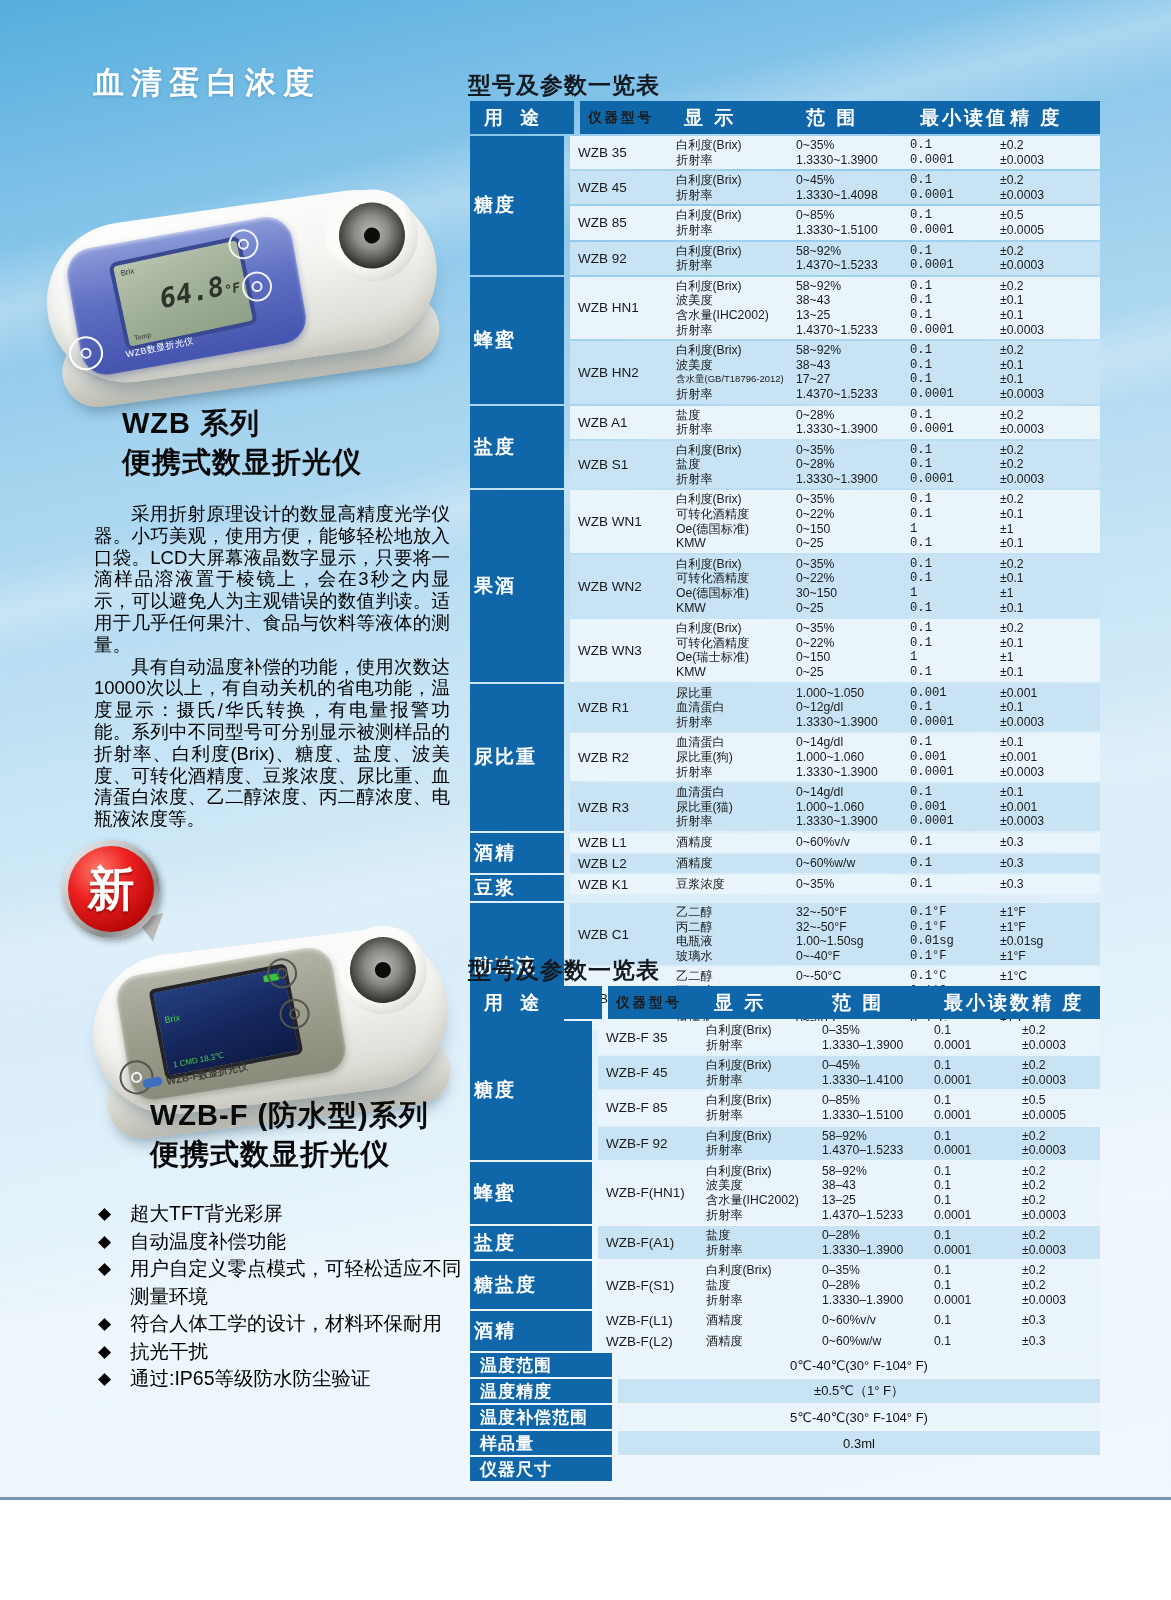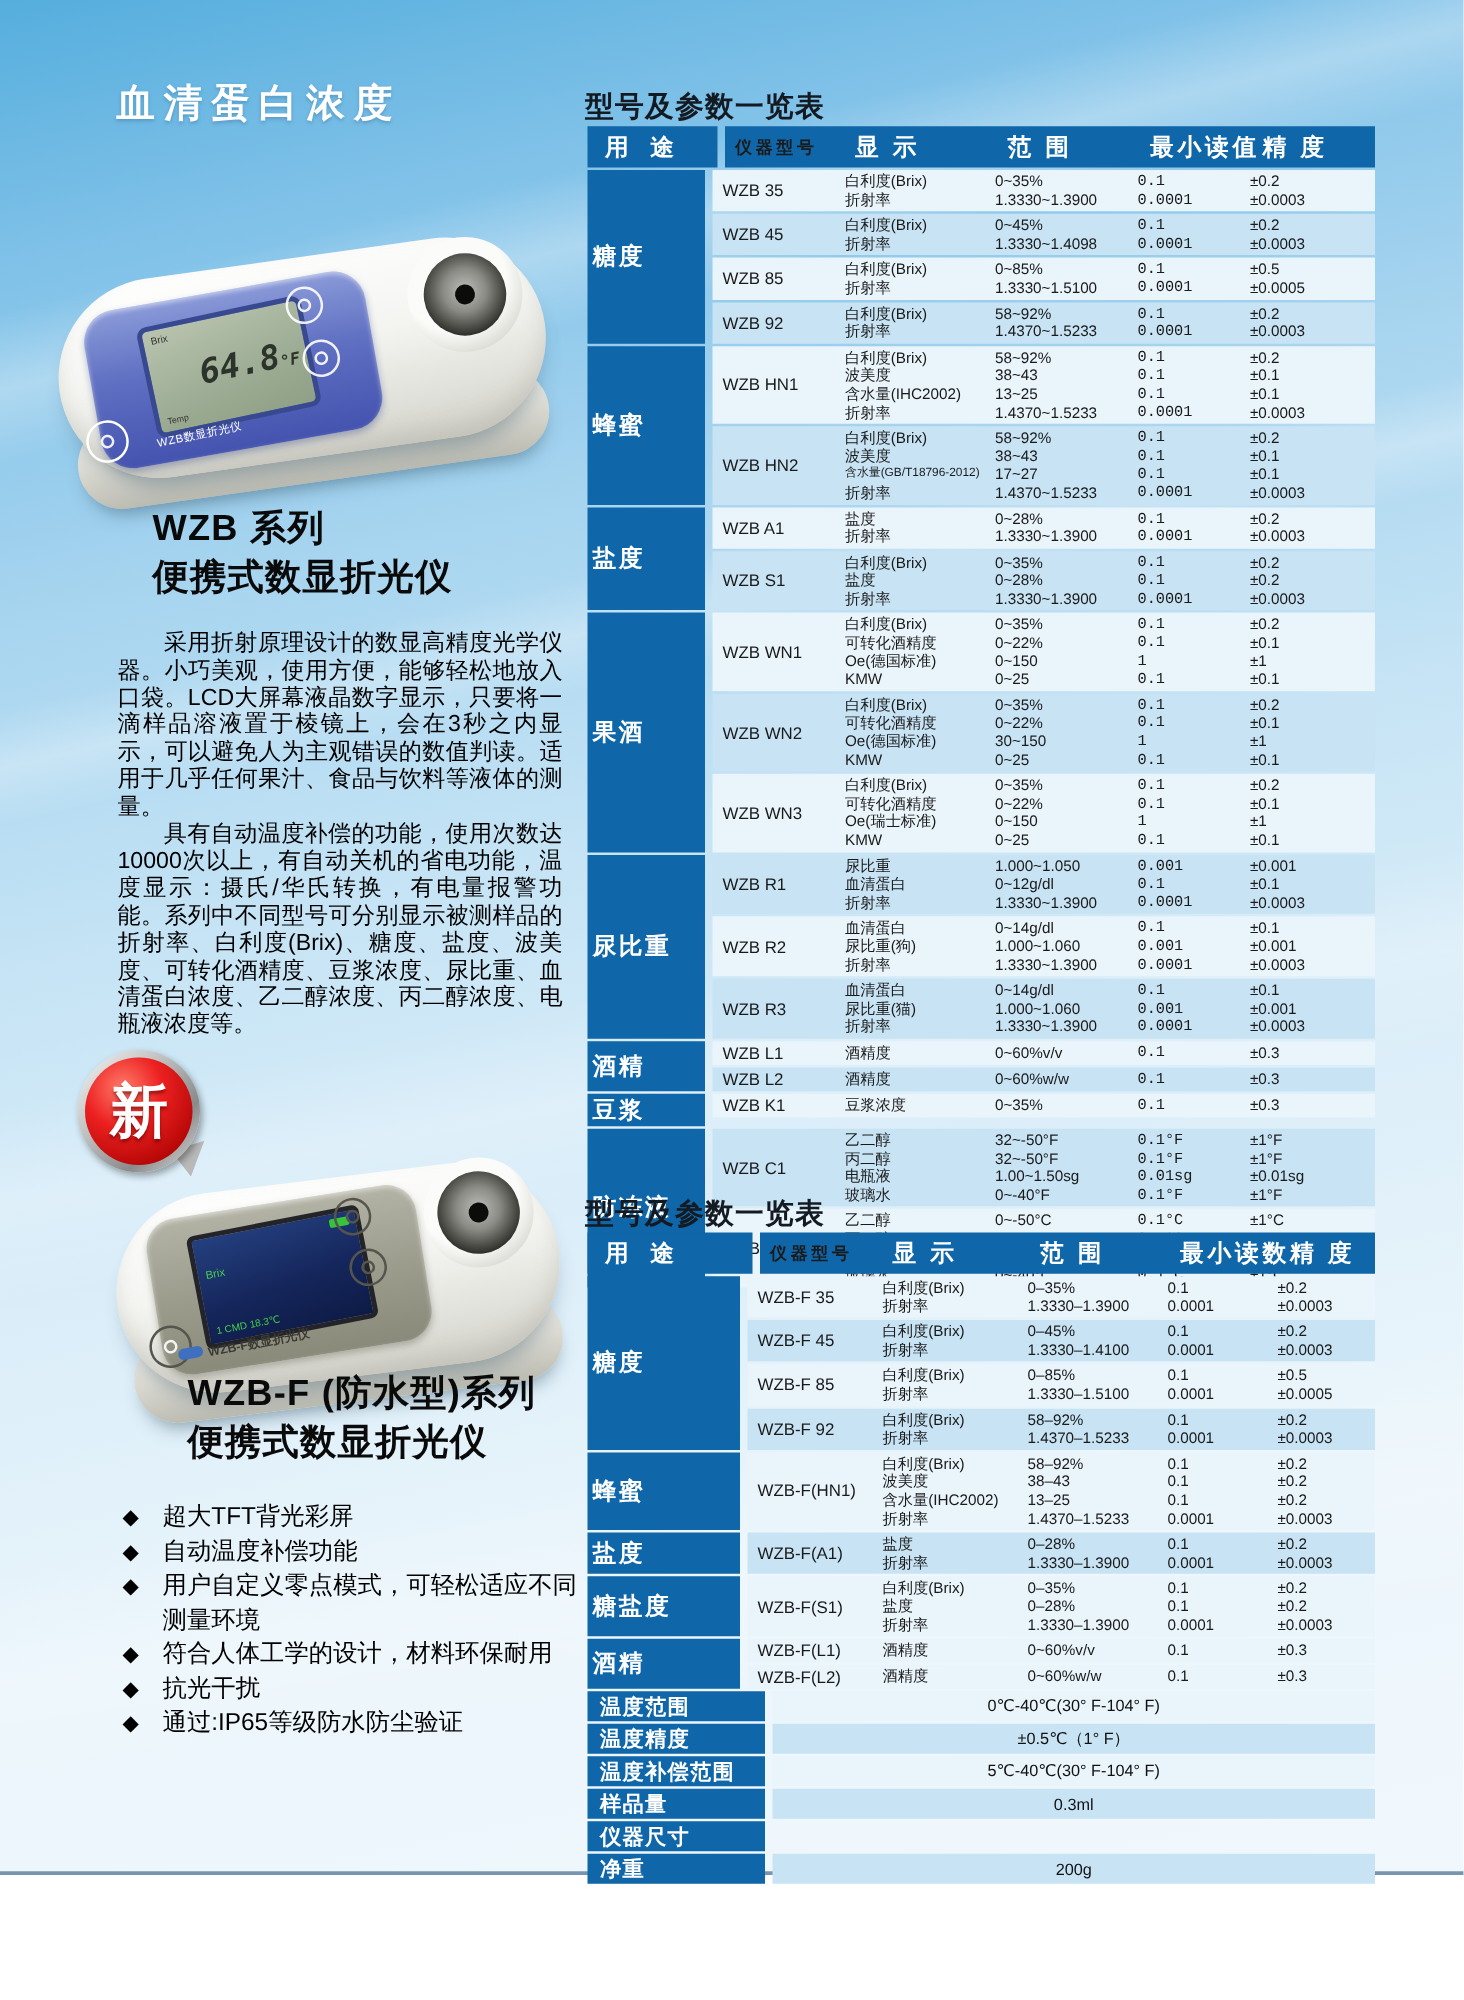--- a/index.html
+++ b/index.html
@@ -879,18 +879,14 @@
         <div class="spec-label">温度补偿范围</div>
         <div class="spec-value shade-l">5℃-40℃(30° F-104° F)</div>
       </div>
       <div class="specrow">
         <div class="spec-label">样品量</div>
         <div class="spec-value shade-d">0.3ml</div>
       </div>
       <div class="specrow">
         <div class="spec-label">仪器尺寸</div>
       </div>
-      <div class="specrow">
-        <div class="spec-label">净重</div>
-        <div class="spec-value shade-d">200g</div>
-      </div>
     </div>
 </div>
 
 </body></html>

